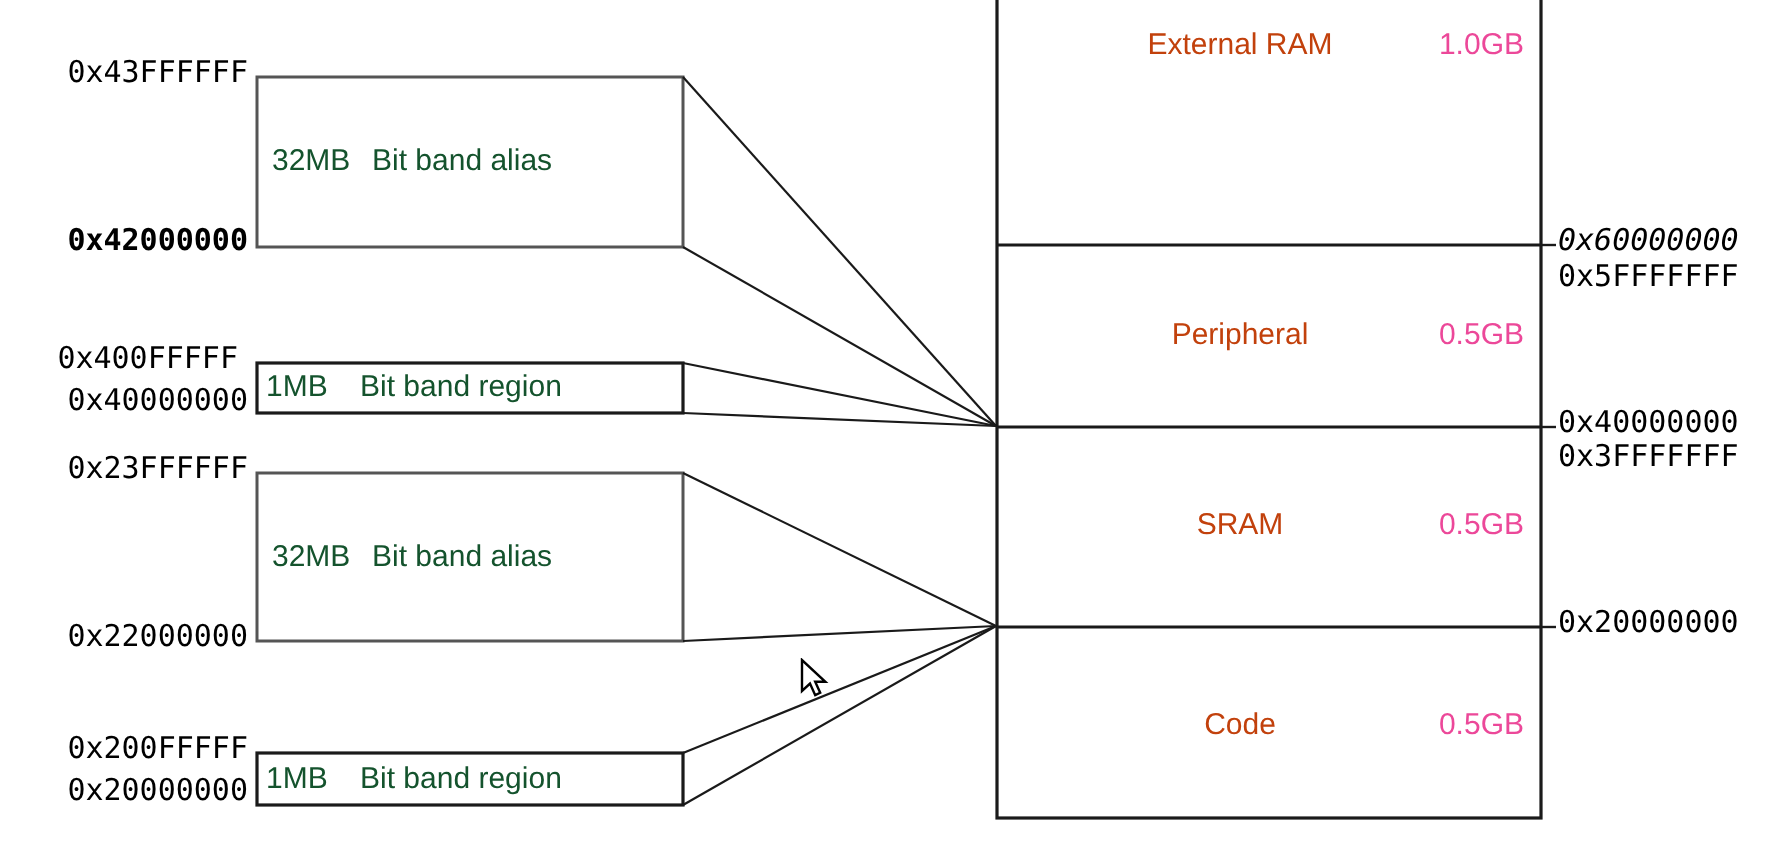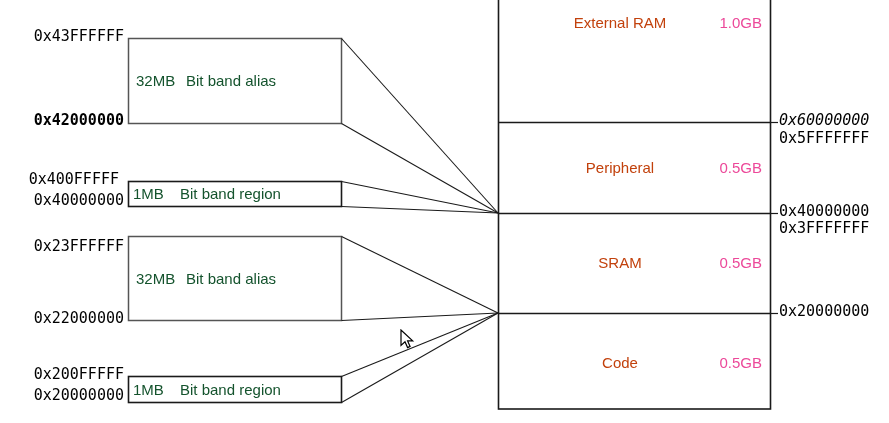--- a/index.html
+++ b/index.html
@@ -104,21 +104,21 @@
     <line x1="341.5" y1="402.5" x2="498" y2="313" stroke="#1a1a1a" stroke-width="1.1"></line>
 
   </svg>
 
   <div class="addr addr-right" style="left:14px; top:28px; width:110px;">0x43FFFFFF</div>
   <div class="addr addr-right" style="left:14px; top:112px; width:110px;font-weight:bold;">0x42000000</div>
 
   <div class="addr addr-right" style="left:9px; top:171px; width:110px;">0x400FFFFF</div>
   <div class="addr addr-right" style="left:14px; top:192px; width:110px;">0x40000000</div>
 
-  <div class="addr addr-right" style="left:14px; top:226px; width:110px;margin-top:12px;">0x23FFFFFF</div>
+  <div class="addr addr-right" style="left:14px; top:226px; width:110px;">0x23FFFFFF</div>
   <div class="addr addr-right" style="left:14px; top:310px; width:110px;">0x22000000</div>
 
   <div class="addr addr-right" style="left:14px; top:366px; width:110px;">0x200FFFFF</div>
   <div class="addr addr-right" style="left:14px; top:387px; width:110px;">0x20000000</div>
 
   <div class="boxlabel" style="left:136px; top:72px;">32MB</div>
   <div class="boxlabel" style="left:186px; top:72px;">Bit band alias</div>
 
   <div class="boxlabel" style="left:133px; top:185px;">1MB</div>
   <div class="boxlabel" style="left:180px; top:185px;">Bit band region</div>

